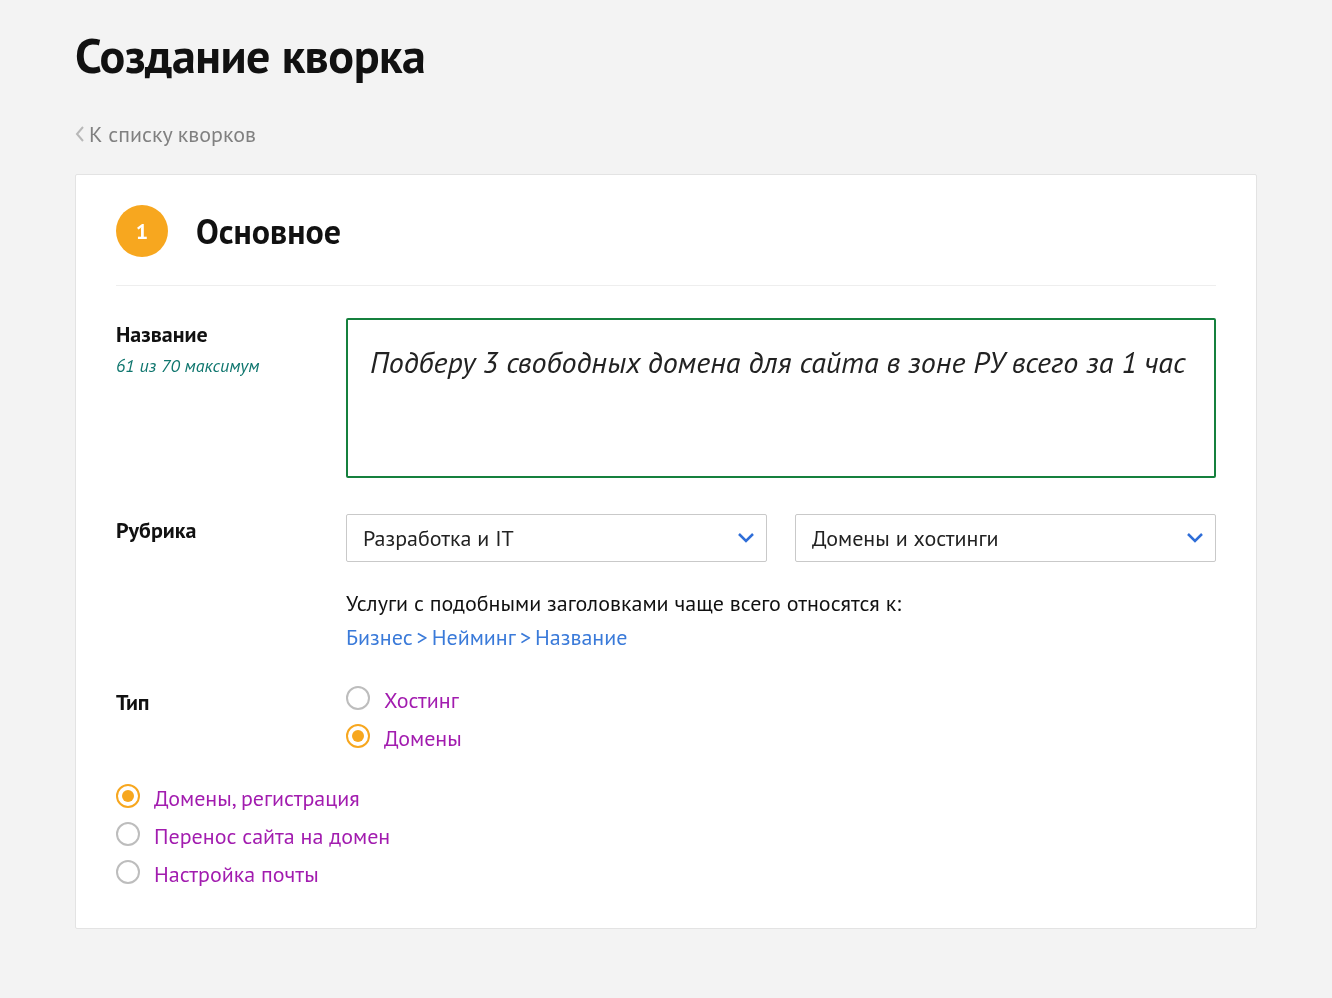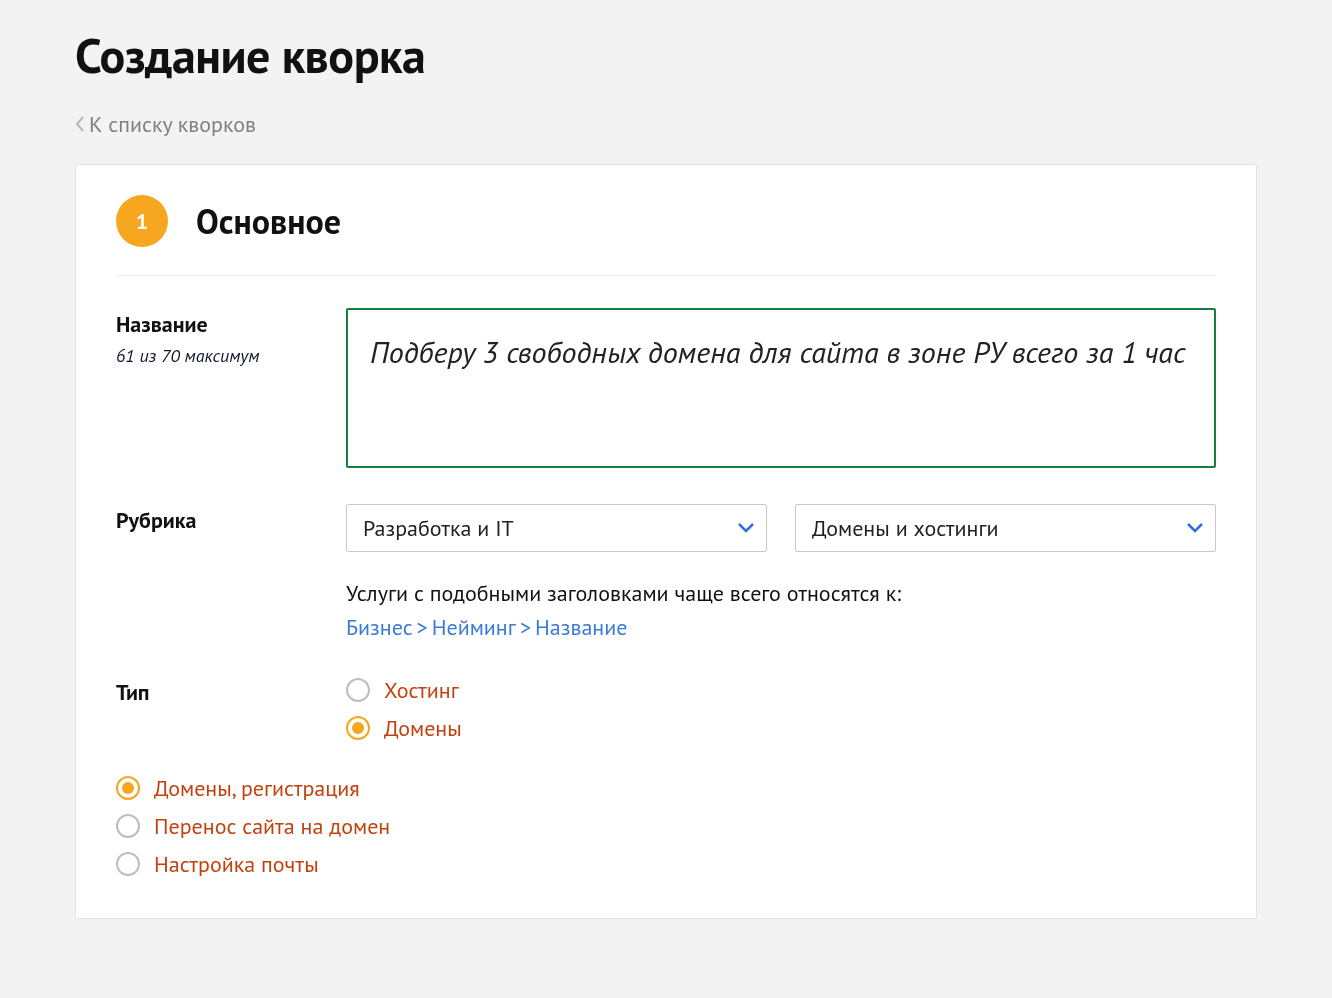--- a/index.html
+++ b/index.html
@@ -16,21 +16,21 @@
   h1.page-title {
     font-size: 48px;
     font-weight: 700;
     color: #111;
     padding-top: 24px;
     letter-spacing: -0.5px;
   }
   .backlink {
     display: inline-flex;
     align-items: center;
-    margin-top: 24px;
+    margin-top: 34px;
     color: #808080;
     font-size: 22px;
     font-weight: 400;
     text-decoration: none;
   }
   .backlink .chev {
     margin-right: 4px;
     display: inline-block;
   }
   .card {
@@ -74,21 +74,21 @@
     padding-top: 2px;
   }
   .form-label {
     font-size: 22px;
     font-weight: 700;
     color: #111;
   }
   .form-sublabel {
     font-size: 18px;
     font-style: italic;
-    color: #0f172a;
+    color: #0f766e;
     margin-top: 6px;
   }
   .form-input-col {
     flex: 1 1 auto;
   }
   .title-input {
     width: 100%;
     border: 2px solid #15803d;
     border-radius: 2px;
     padding: 22px 22px;
@@ -141,24 +141,24 @@
     color: #3a7ad9;
     padding: 0 4px;
   }
   .radio-list {
     display: flex;
     flex-direction: column;
     gap: 10px;
   }
   .radio-item {
     display: flex;
-    align-items: center;
+    align-items: flex-start;
     cursor: pointer;
     font-size: 22px;
-    color: #c2410c;
+    color: #a21caf;
   }
   .radio-circle {
     width: 24px;
     height: 24px;
     border: 2px solid #bdbdbd;
     border-radius: 50%;
     margin-right: 14px;
     display: flex;
     align-items: center;
     justify-content: center;

